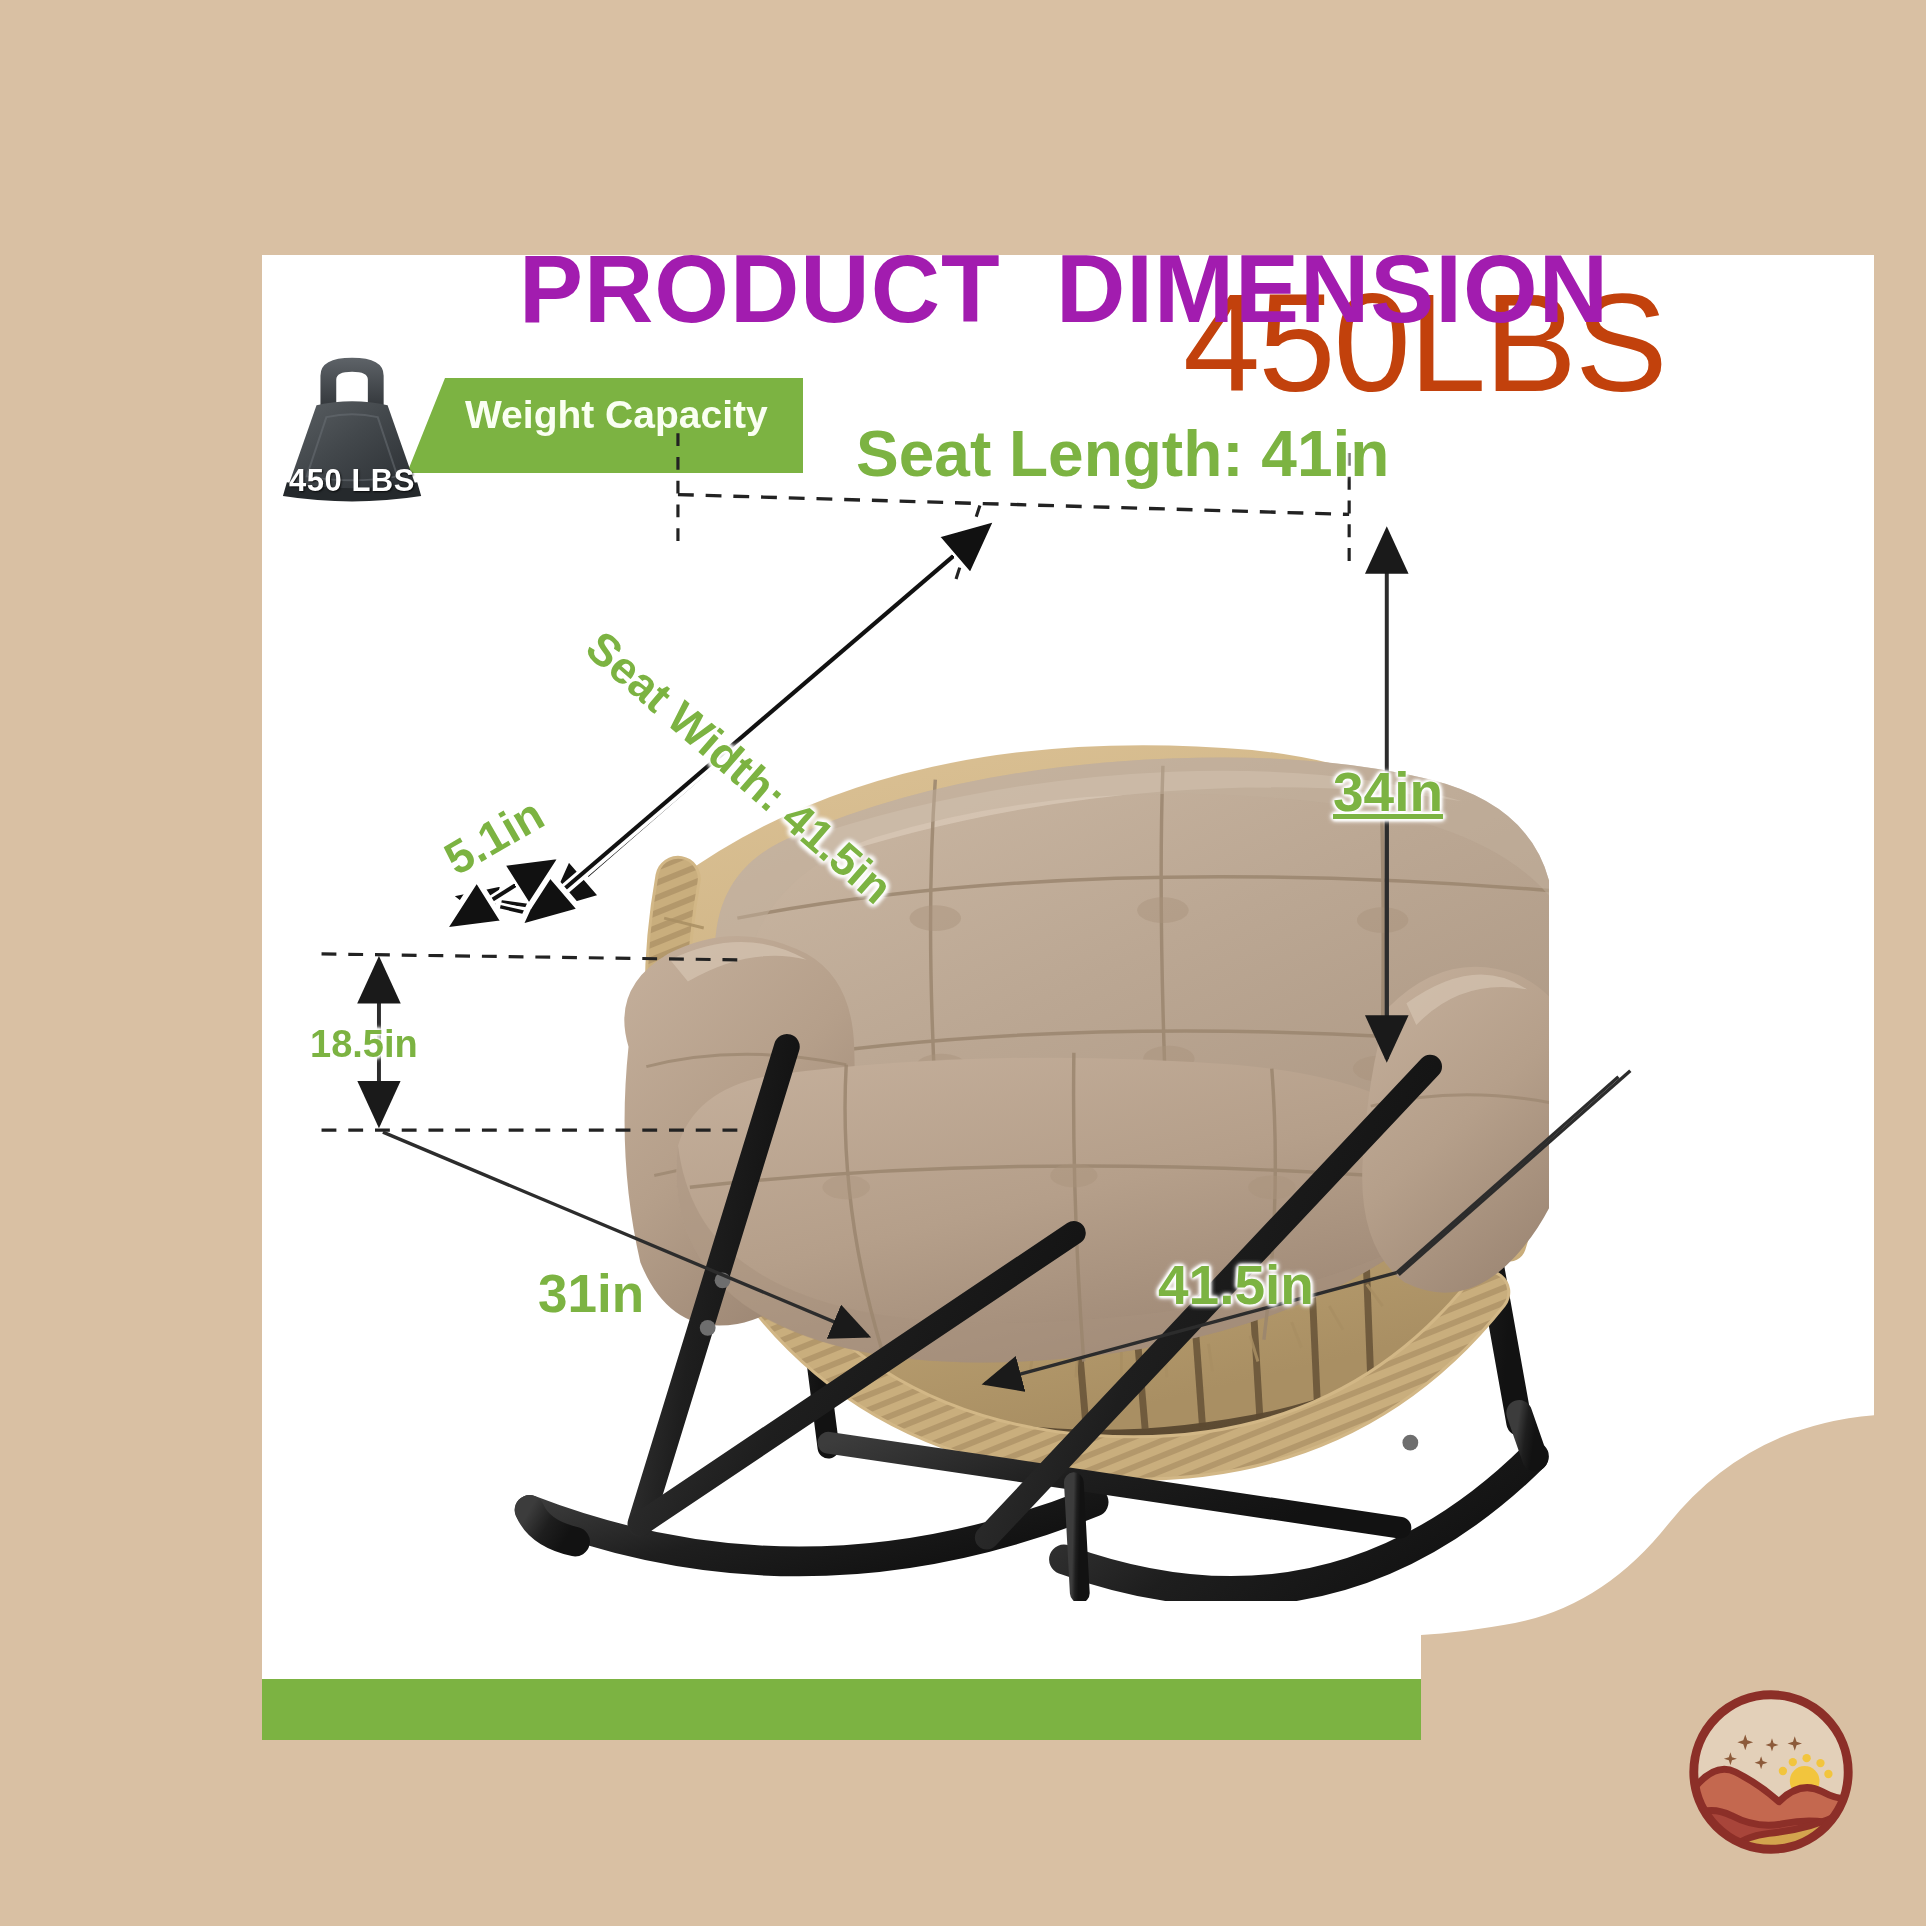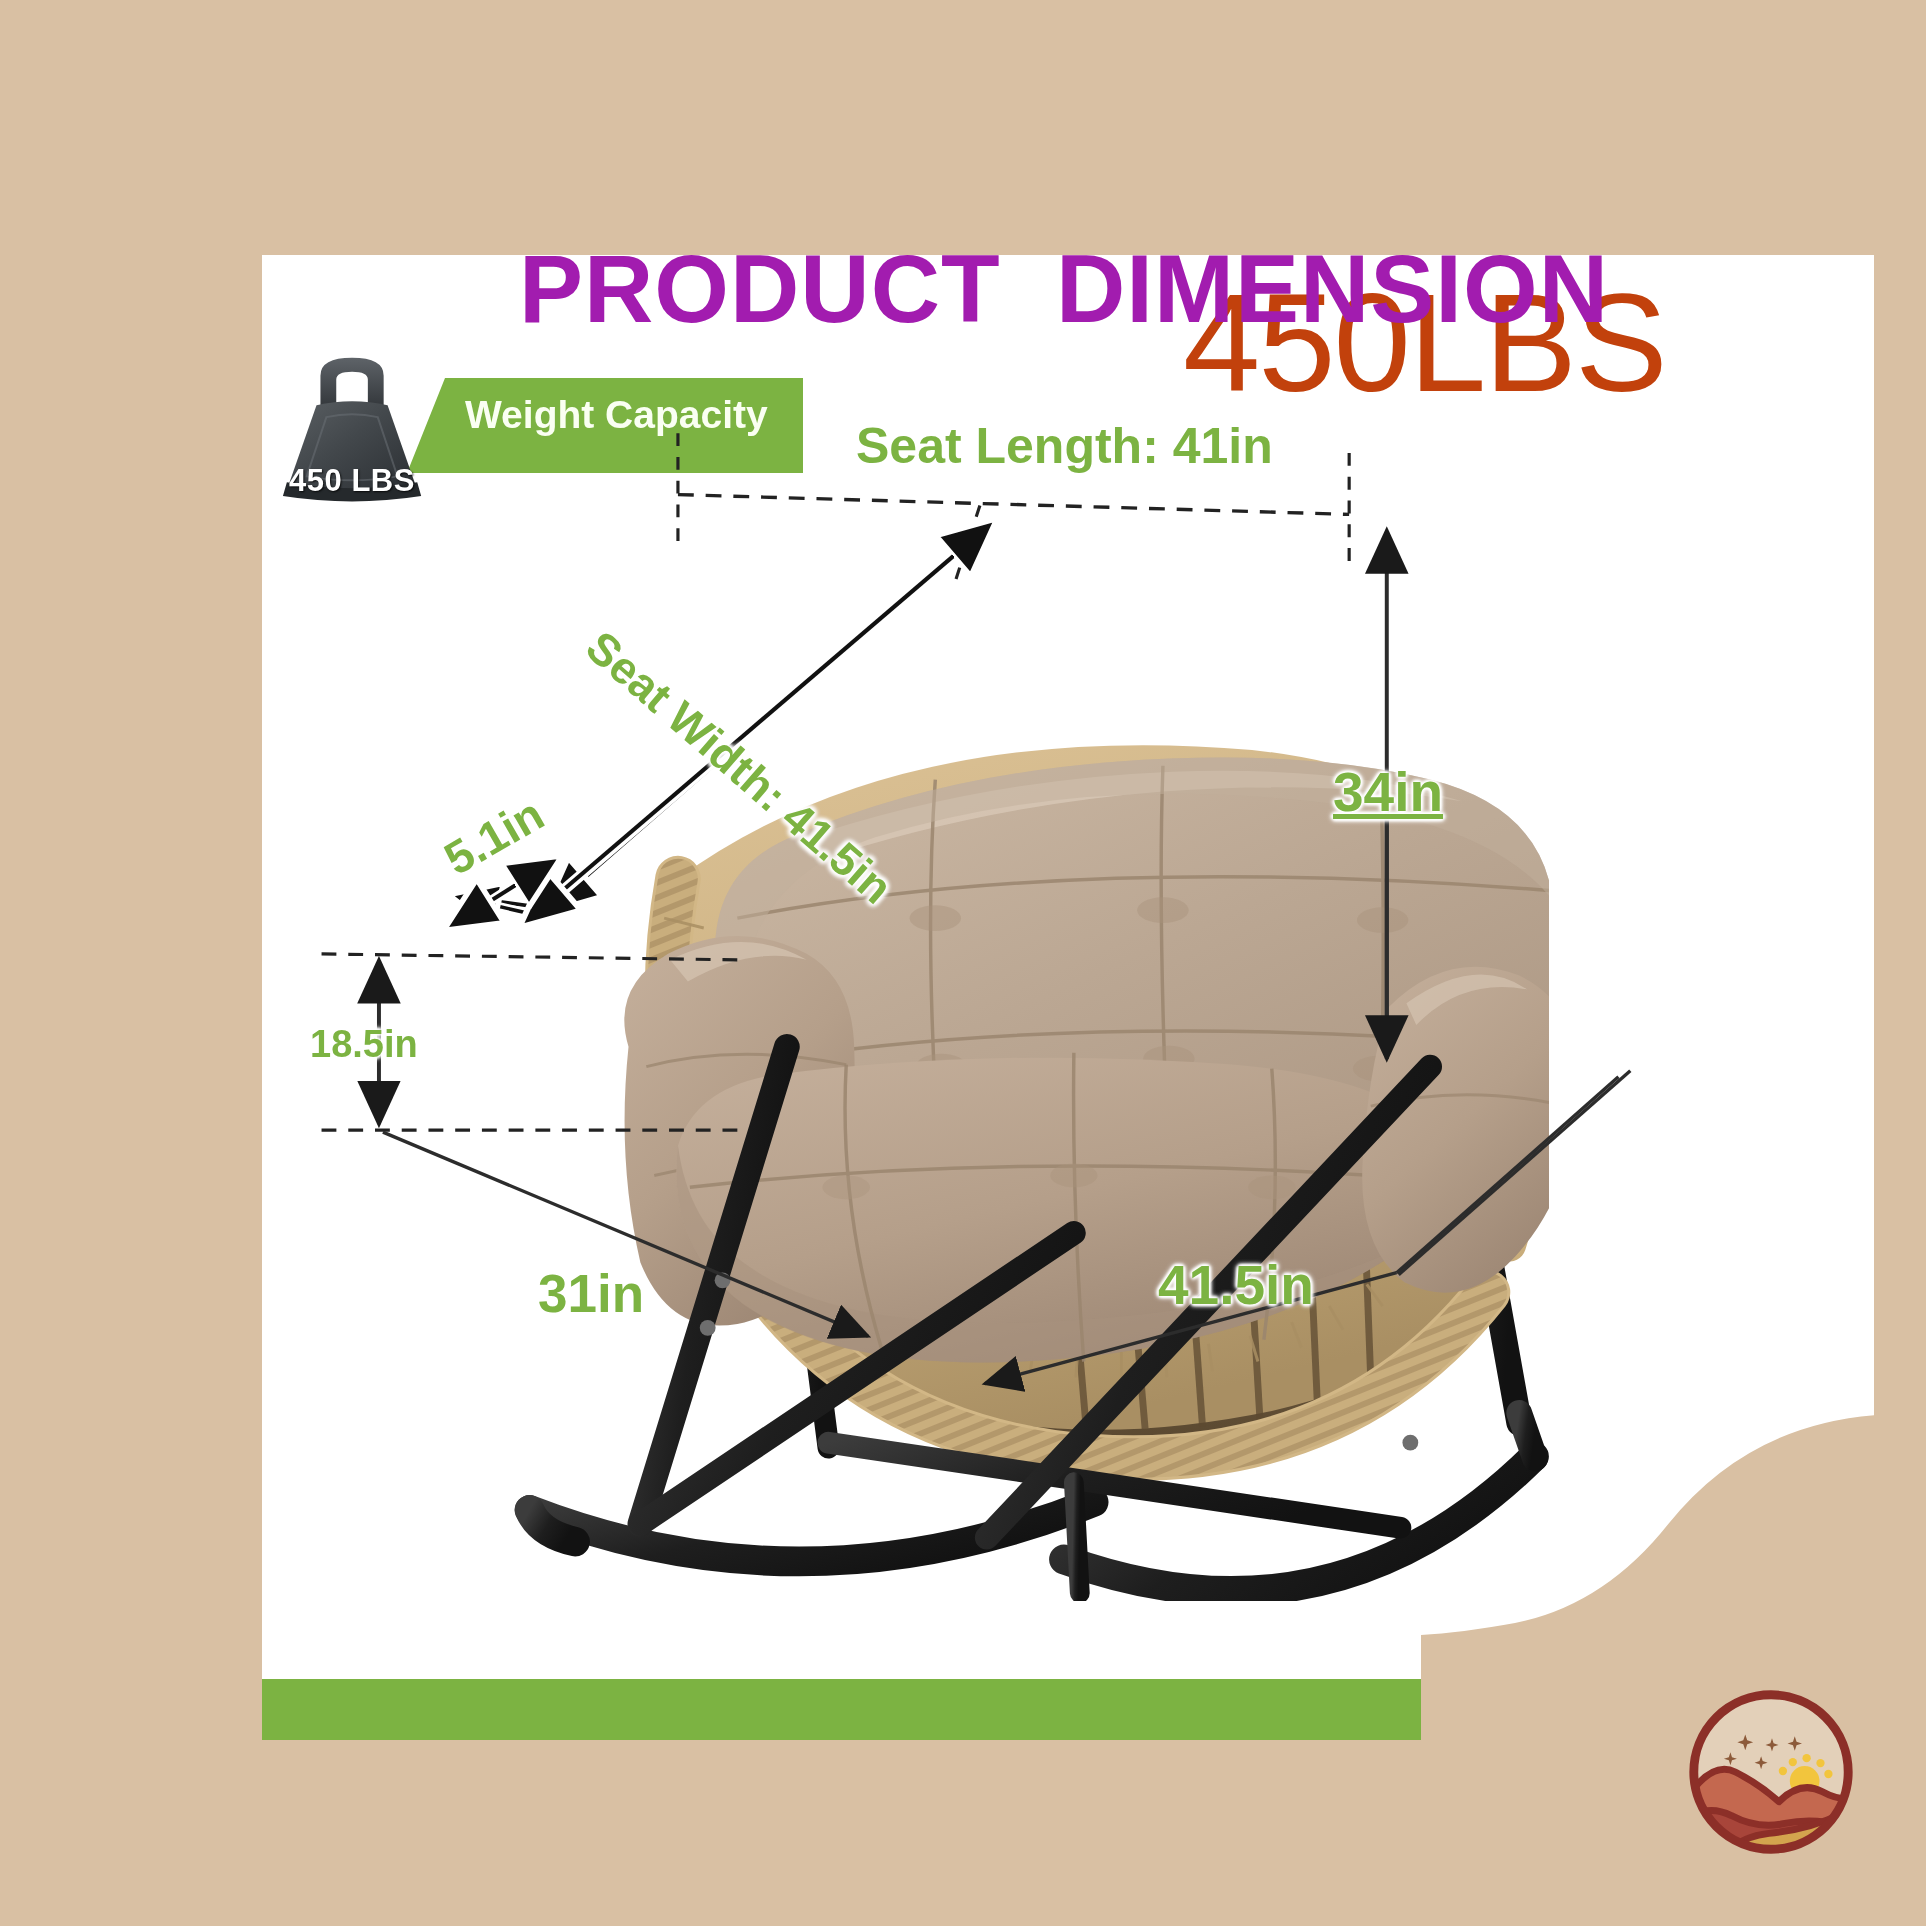--- a/index.html
+++ b/index.html
@@ -103,21 +103,21 @@
   .dlabel {
     position:absolute;
     color:#7cb342;
     font-weight:700;
     white-space:nowrap;
     text-shadow:
        0 0 6px #fff, 0 0 6px #fff,
        2px 0 3px #fff, -2px 0 3px #fff,
        0 2px 3px #fff, 0 -2px 3px #fff;
   }
-  #lbl-seat-length { left:594px; top:162px; font-size:50px; }
+  #lbl-seat-length { left:594px; top:162px; font-size:64px; }
   #lbl-seat-width  { left:348px; top:366px; font-size:45px;
                      transform:rotate(41deg); transform-origin:0 0;
                      text-shadow:
                         0 0 7px #fff, 0 0 7px #fff, 0 0 5px #fff,
                         2px 2px 4px #fff, -2px -2px 4px #fff,
                         2px -2px 4px #fff, -2px 2px 4px #fff; }
   #lbl-arm         { left:173px; top:584px; font-size:46px;
                      transform:rotate(-30deg); transform-origin:0 0;
                      text-shadow:
                         0 0 7px #fff, 0 0 7px #fff, 0 0 5px #fff,

